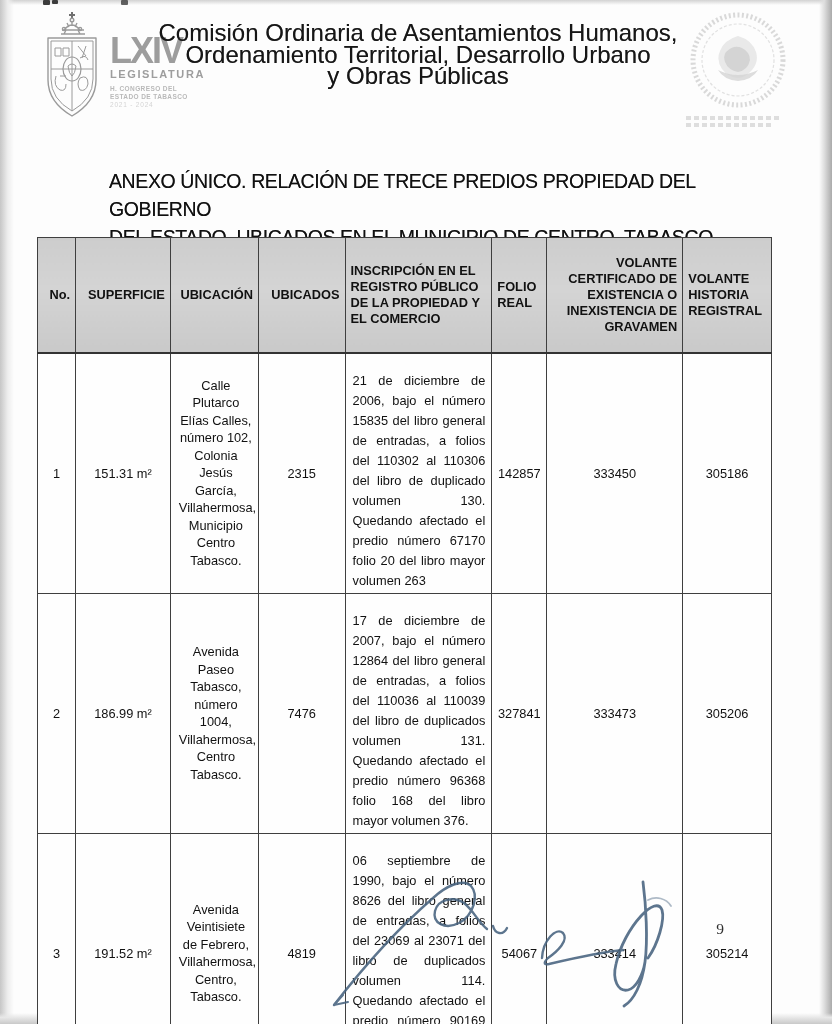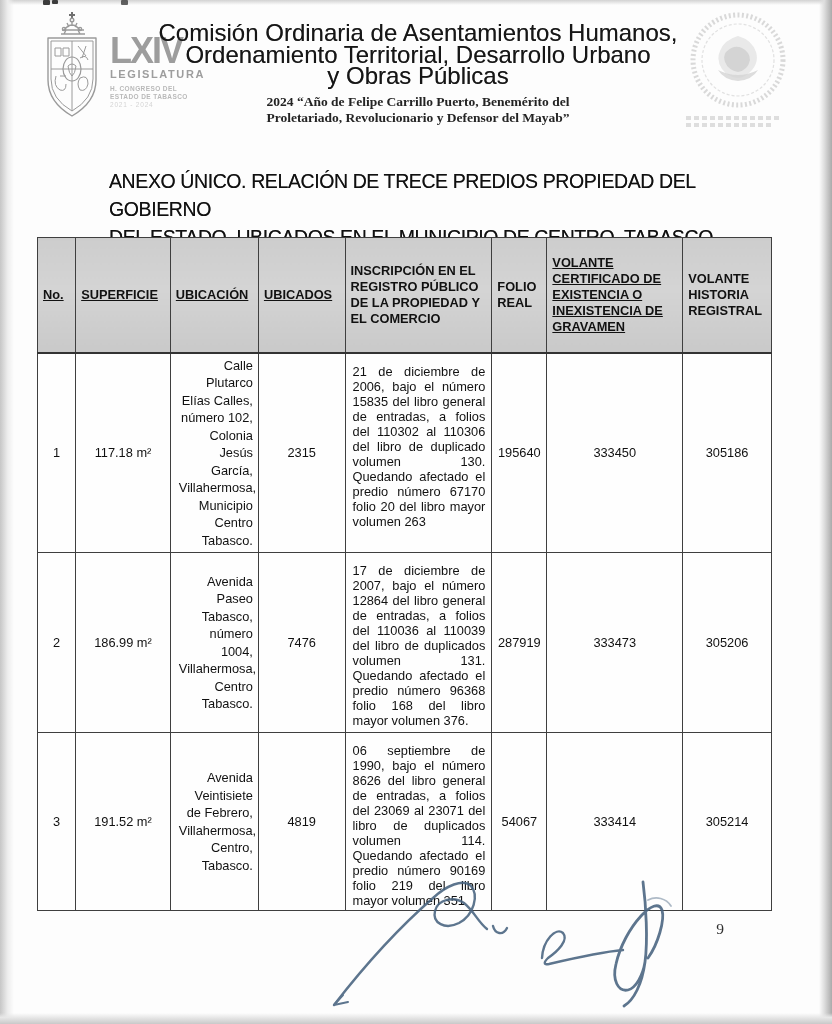--- a/index.html
+++ b/index.html
@@ -60,24 +60,24 @@
   .tbl th,.tbl td{border:1.5px solid #3f3f3f;overflow:hidden;}
   .tbl th{
     background:linear-gradient(180deg,#cdcdcd,#d4d4d4 45%,#c9c9c9);
     font-weight:bold;font-size:12.8px;line-height:16px;
     padding:4px 5px;vertical-align:middle;border-bottom:2px solid #333;}
   .tbl thead tr{height:115px;}
   .tbl .r1{height:180px;}
   .tbl .r2{height:180px;}
   .tbl .r3{height:172px;}
   .tbl td{background:#fefefe;padding:3px 5px;vertical-align:middle;text-align:center;line-height:17px;}
-  .tbl th.ha-c{text-align:left;text-decoration:underline;}
+  .tbl th.ha-c{text-align:right;}
   .tbl th.ha-l{text-align:left;}
-  .tbl td.ubic{text-align:right;padding-left:8px;line-height:17.5px;}
-  .tbl td.insc{text-align:justify;vertical-align:top;padding:10px 6px 2px 7px;line-height:15px;margin-left:28px;}
+  .tbl td.ubic{text-align:center;padding-left:8px;line-height:17.5px;}
+  .tbl td.insc{text-align:justify;vertical-align:top;padding:17px 6px 2px 7px;line-height:20px;margin-left:28px;}
 
   
   .sig-overlay{position:absolute;left:0;top:0;width:832px;height:1024px;pointer-events:none;}
   .page-number{position:absolute;left:708px;top:920px;width:24px;text-align:center;
     font-family:"Liberation Serif","DejaVu Serif",serif;font-size:15.5px;color:#2e2e2e;}
 </style>
 </head>
 <body>
 
 <div class="page">
@@ -120,24 +120,20 @@
       <div class="congress">H. CONGRESO DEL</div>
       <div class="congress" style="margin-top:0">ESTADO DE TABASCO</div>
       <div class="term">2021 - 2024</div>
     </div>
   </div>
 
   <div class="hdr-title">
     <div class="t">Comisión Ordinaria de Asentamientos Humanos,</div>
     <div class="t">Ordenamiento Territorial, Desarrollo Urbano</div>
     <div class="t">y Obras Públicas</div>
-    <div class="motto">
-      <div>2024 “Año de Felipe Carrillo Puerto, Benemérito del</div>
-      <div>Proletariado, Revolucionario y Defensor del Mayab”</div>
-    </div>
   </div>
 
   <svg class="seal" viewBox="0 0 100 100" fill="none">
     <circle cx="50" cy="48" r="45" stroke="#d2d2d2" stroke-width="5" stroke-dasharray="2 2.4" opacity=".85"></circle>
     <circle cx="50" cy="48" r="36" stroke="#d9d9d9" stroke-width="1.2" stroke-dasharray="3 2" opacity=".8"></circle>
     <g fill="#c7c7c7" opacity=".75" stroke="none">
       <path d="M50 24 q14 4 18 16 q3 10 -4 18 q-6 7 -14 8 q-10 -1 -16 -9 q-6 -9 -2 -18 q4 -11 18 -15 z" opacity=".5"></path>
       <path d="M38 40 q8 -8 16 -4 q8 4 8 12 q-2 10 -12 12 q-10 -2 -13 -10 q-2 -6 1 -10 z"></path>
       <path d="M30 58 q20 10 40 0 q-6 10 -20 11 q-14 -1 -20 -11 z" opacity=".8"></path>
     </g>
@@ -171,35 +167,35 @@
         <th class="ha-c">UBICADOS</th>
         <th class="ha-l">INSCRIPCIÓN EN EL REGISTRO PÚBLICO DE LA PROPIEDAD Y EL COMERCIO</th>
         <th class="ha-l">FOLIO REAL</th>
         <th class="ha-c">VOLANTE CERTIFICADO DE EXISTENCIA O INEXISTENCIA DE GRAVAMEN</th>
         <th class="ha-l">VOLANTE HISTORIA REGISTRAL</th>
       </tr>
     </thead>
     <tbody>
       <tr class="r1">
         <td>1</td>
-        <td>117.18 m²</td>
+        <td>151.31 m²</td>
         <td class="ubic">Calle Plutarco Elías Calles, número 102, Colonia Jesús García, Villahermosa, Municipio Centro Tabasco.</td>
         <td>2315</td>
         <td class="insc">21 de diciembre de 2006, bajo el número 15835 del libro general de entradas, a folios del 110302 al 110306 del libro de duplicado volumen 130. Quedando afectado el predio número 67170 folio 20 del libro mayor volumen 263</td>
-        <td>195640</td>
+        <td>142857</td>
         <td>333450</td>
         <td>305186</td>
       </tr>
       <tr class="r2">
         <td>2</td>
         <td>186.99 m²</td>
         <td class="ubic">Avenida Paseo Tabasco, número 1004, Villahermosa, Centro Tabasco.</td>
         <td>7476</td>
         <td class="insc">17 de diciembre de 2007, bajo el número 12864 del libro general de entradas, a folios del 110036 al 110039 del libro de duplicados volumen 131. Quedando afectado el predio número 96368 folio 168 del libro mayor volumen 376.</td>
-        <td>287919</td>
+        <td>327841</td>
         <td>333473</td>
         <td>305206</td>
       </tr>
       <tr class="r3">
         <td>3</td>
         <td>191.52 m²</td>
         <td class="ubic">Avenida Veintisiete de Febrero, Villahermosa, Centro, Tabasco.</td>
         <td>4819</td>
         <td class="insc">06 septiembre de 1990, bajo el número 8626 del libro general de entradas, a folios del 23069 al 23071 del libro de duplicados volumen 114. Quedando afectado el predio número 90169 folio 219 del libro mayor volumen 351</td>
         <td>54067</td>

